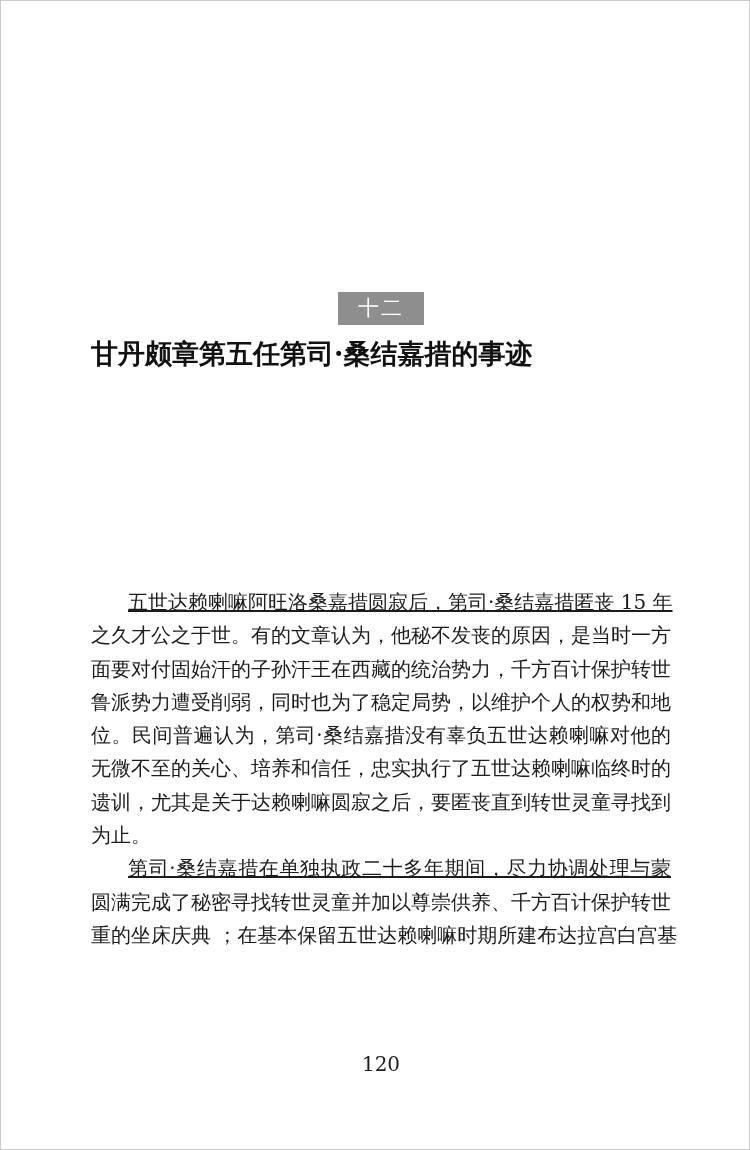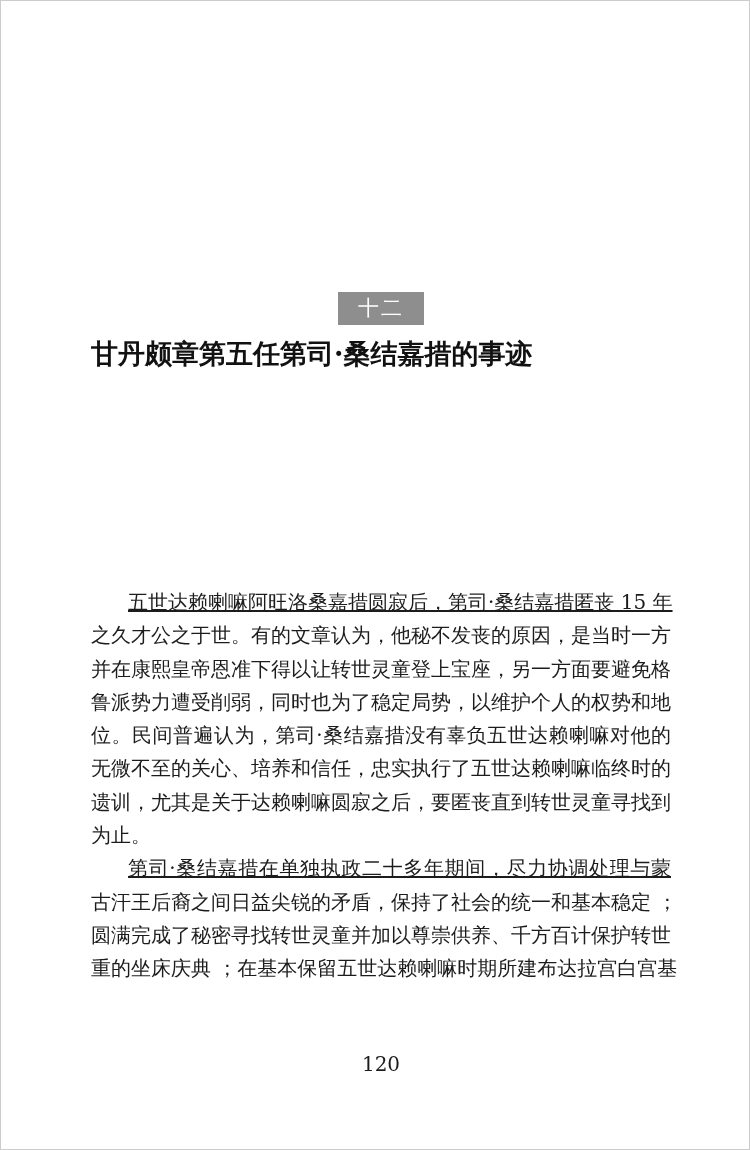--- a/index.html
+++ b/index.html
@@ -65,29 +65,28 @@
 
   <div class="content-col badge-row">
     <span class="chapter-badge">十二</span>
   </div>
 
   <div class="content-col chapter-title">甘丹颇章第五任第司·桑结嘉措的事迹</div>
 
   <div class="content-col body-block">
     <div class="text-line indent">五世达赖喇嘛阿旺洛桑嘉措圆寂后，第司·桑结嘉措匿丧 15 年</div>
     <div class="text-line">之久才公之于世。有的文章认为，他秘不发丧的原因，是当时一方</div>
-    <div class="text-line">并在康熙皇帝恩准下得以让转世灵童登上宝座，另一方面要避免格</div>
+    <div class="text-line">面要对付固始汗的子孙汗王在西藏的统治势力，千方百计保护转世</div>
     <div class="text-line">鲁派势力遭受削弱，同时也为了稳定局势，以维护个人的权势和地</div>
     <div class="text-line">位。民间普遍认为，第司·桑结嘉措没有辜负五世达赖喇嘛对他的</div>
     <div class="text-line">无微不至的关心、培养和信任，忠实执行了五世达赖喇嘛临终时的</div>
     <div class="text-line">遗训，尤其是关于达赖喇嘛圆寂之后，要匿丧直到转世灵童寻找到</div>
     <div class="text-line para-end">为止。</div>
 
     <div class="text-line indent">第司·桑结嘉措在单独执政二十多年期间，尽力协调处理与蒙</div>
-    <div class="text-line">古汗王后裔之间日益尖锐的矛盾，保持了社会的统一和基本稳定 ；</div>
     <div class="text-line">圆满完成了秘密寻找转世灵童并加以尊崇供养、千方百计保护转世</div>
     <div class="text-line">重的坐床庆典 ；在基本保留五世达赖喇嘛时期所建布达拉宫白宫基</div>
   </div>
 
   <div class="content-col page-number-row">
     <span>120</span>
   </div>
 
 </div>
 

